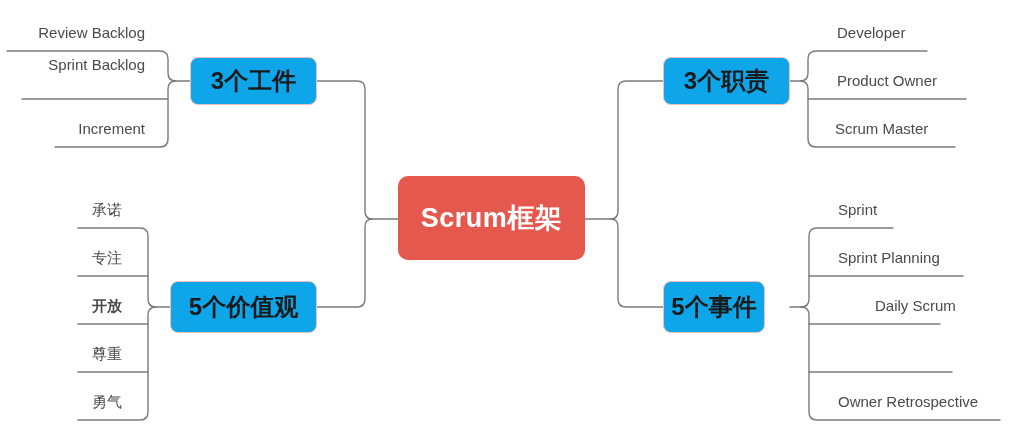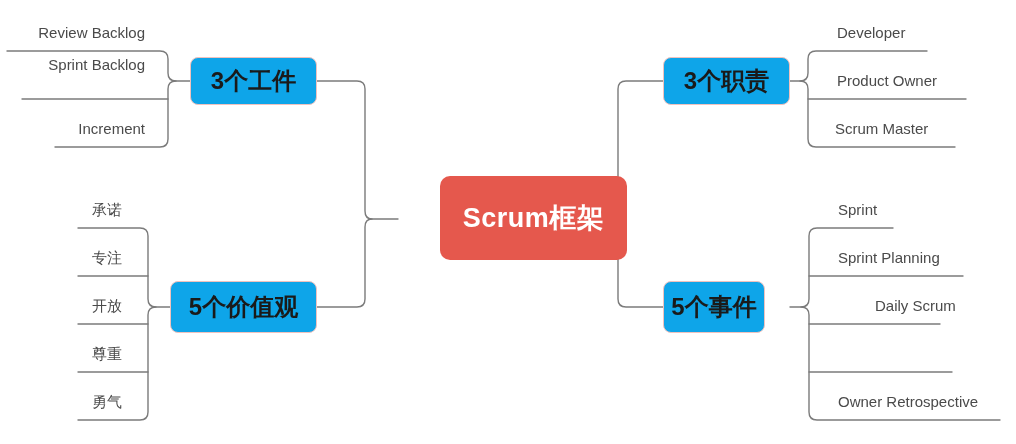--- a/index.html
+++ b/index.html
@@ -27,21 +27,20 @@
   .node { position: absolute; z-index: 2; display: flex; align-items: center; justify-content: center; box-sizing: border-box; }
   .root-node {
     left: 398px; top: 176px; width: 187px; height: 84px;
     background: #e5584d;
     border-radius: 10px;
     color: #ffffff;
     font-size: 27px;
     font-weight: bold;
     letter-spacing: 0.5px;
     cursor: default;
-    margin-left: 42px;
   }
   .branch-node {
     background: #0ea5e9;
     border: 1px solid #f0c2be;
     border-radius: 8px;
     color: #1a1a1a;
     font-size: 24px;
     font-weight: bold;
     cursor: default;
   }
@@ -99,21 +98,21 @@
   <div class="node branch-node branch-values">5个价值观</div>
   <div class="node branch-node branch-roles">3个职责</div>
   <div class="node branch-node branch-events">5个事件</div>
 
   <div class="child r" style="right:871px; top:23px;">Review Backlog</div>
   <div class="child r" style="right:871px; top:55px;">Sprint Backlog</div>
   <div class="child r" style="right:871px; top:119px;">Increment</div>
 
   <div class="child r" style="right:894px; top:200px;">承诺</div>
   <div class="child r" style="right:894px; top:248px;">专注</div>
-  <div class="child r" style="right:894px; top:296px;">开放</div>
+  <div class="child r" style="right:894px; top:296px;font-weight:bold;">开放</div>
   <div class="child r" style="right:894px; top:344px;">尊重</div>
   <div class="child r" style="right:894px; top:392px;">勇气</div>
 
   <div class="child" style="left:837px; top:23px;">Developer</div>
   <div class="child" style="left:837px; top:71px;">Product Owner</div>
   <div class="child" style="left:835px; top:119px;">Scrum Master</div>
 
   <div class="child" style="left:838px; top:200px;">Sprint</div>
   <div class="child" style="left:838px; top:248px;">Sprint Planning</div>
   <div class="child" style="left:875px; top:296px;">Daily Scrum</div>

